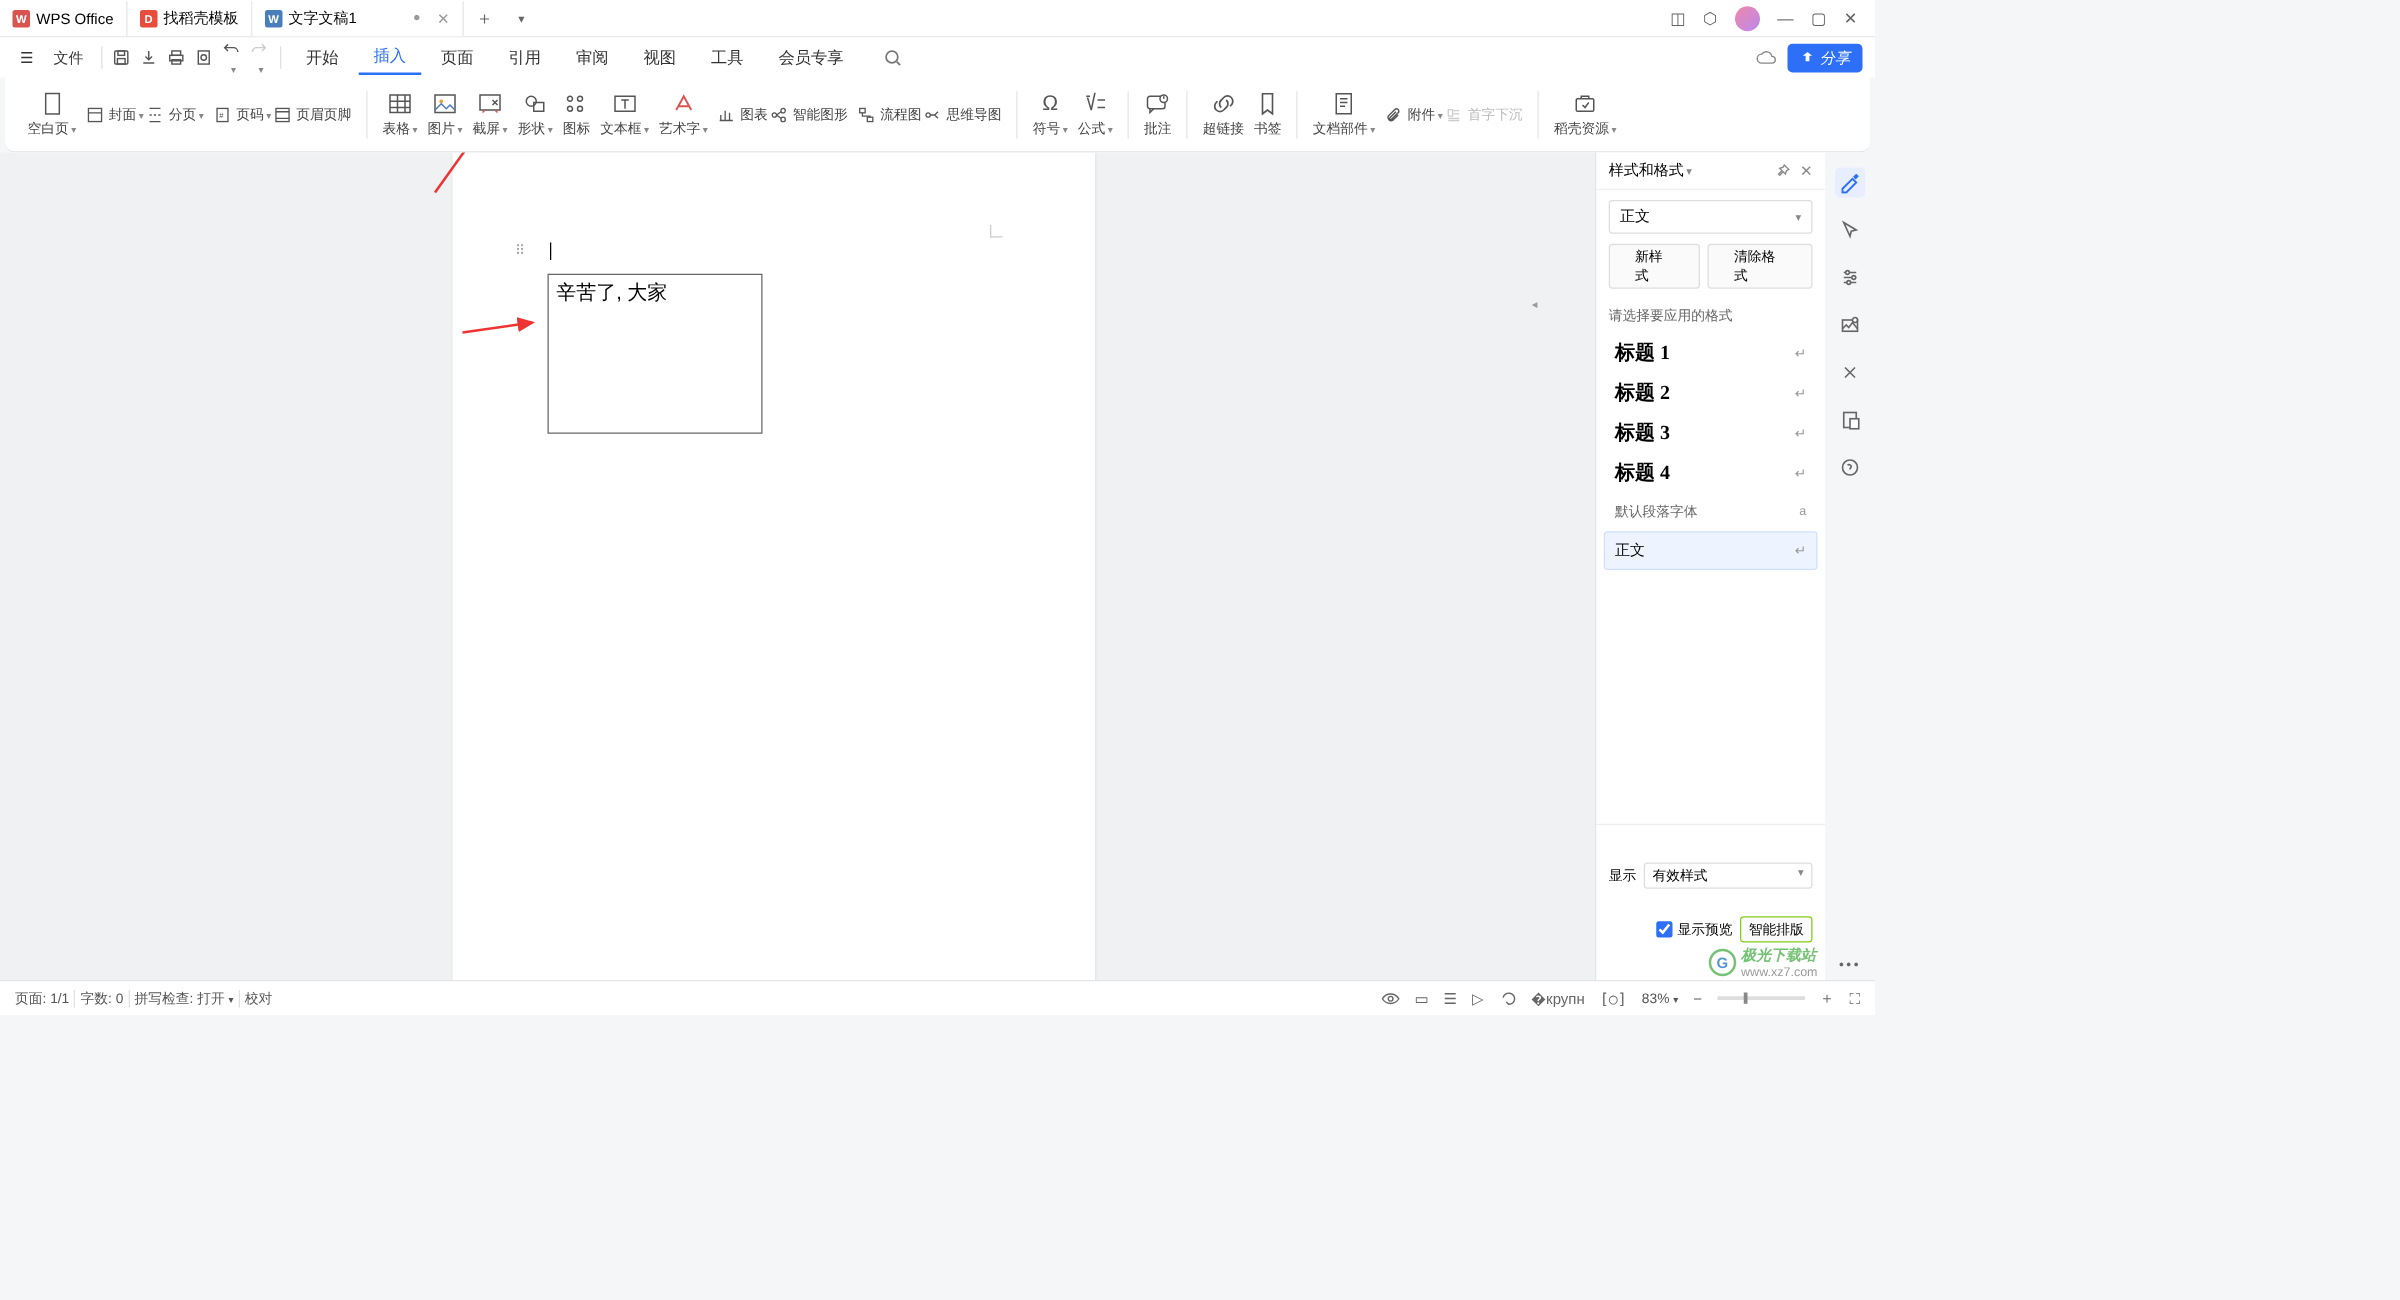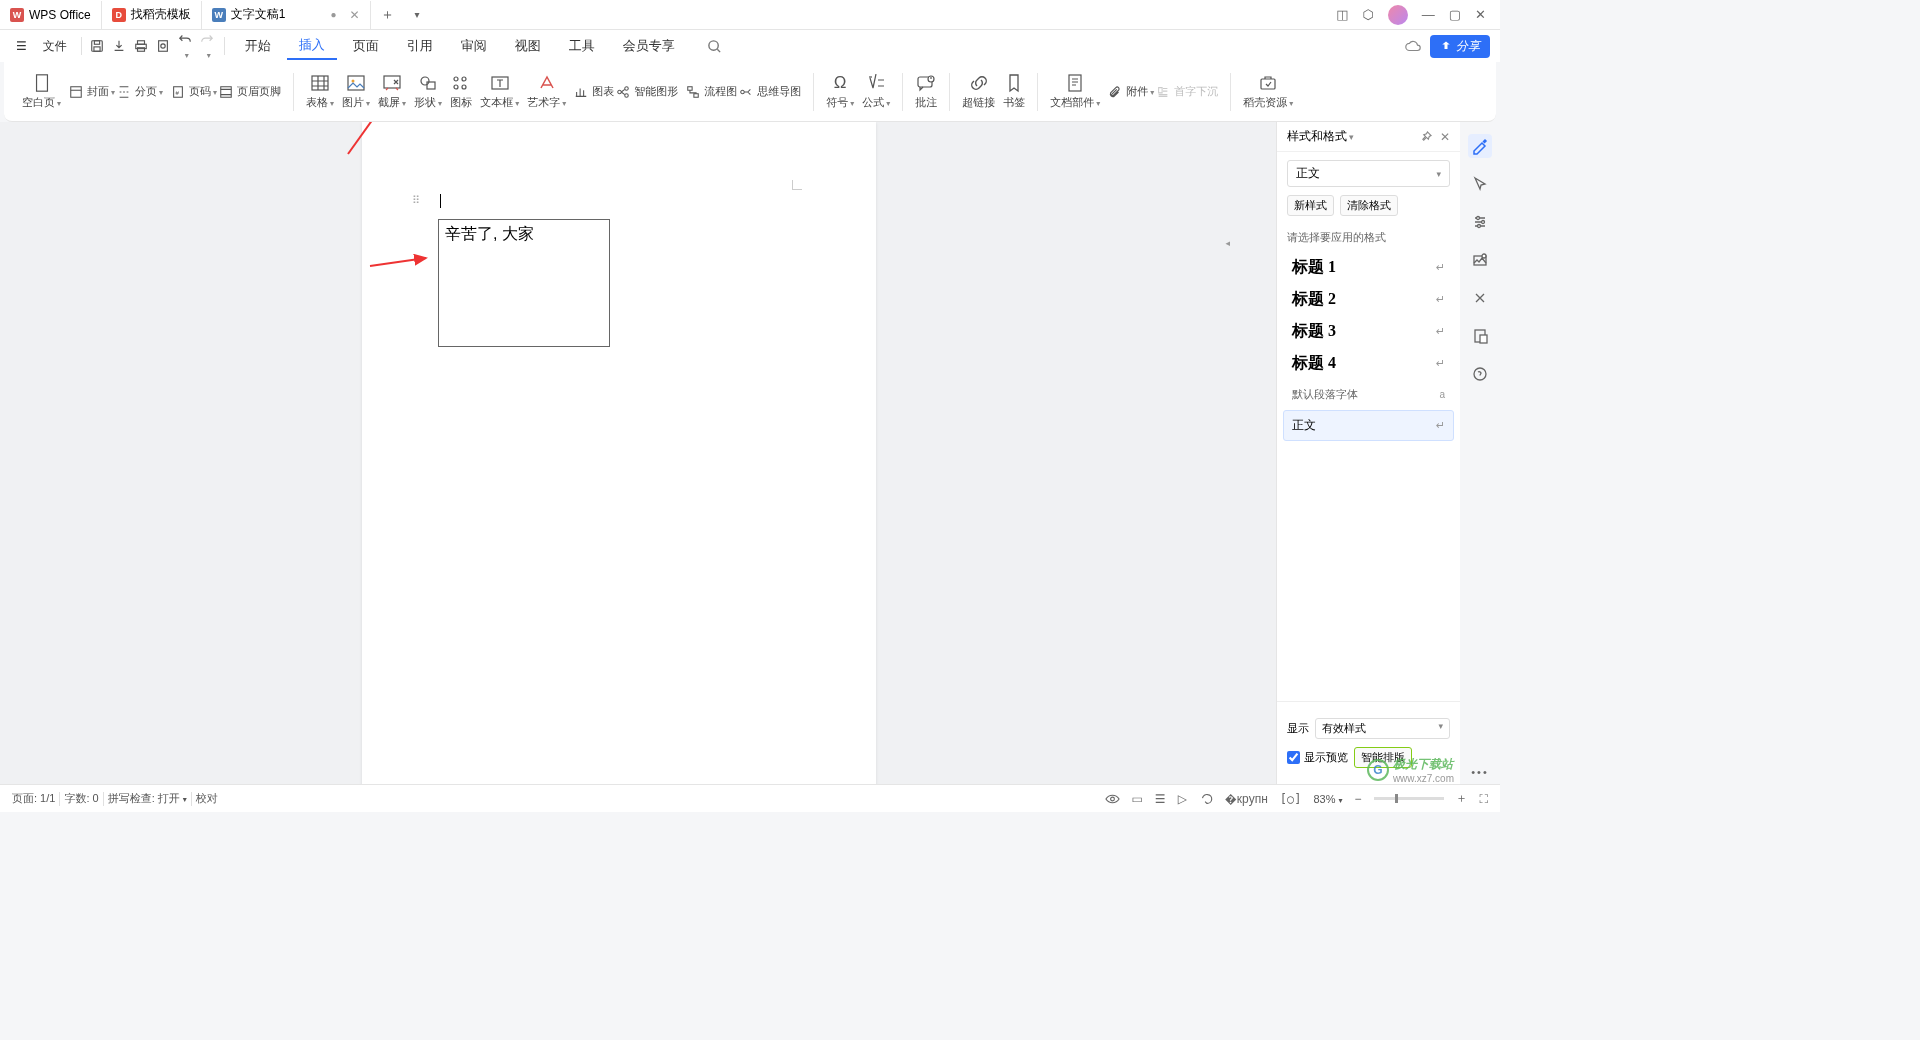--- a/index.html
+++ b/index.html
@@ -60,33 +60,33 @@
 .arrow svg { overflow: visible; }
 
 
 .side-panel { position: absolute; top: 122px; right: 40px; bottom: 28px; width: 184px; background: #fff; border-left: 1px solid #e5e5e5; display: flex; flex-direction: column; }
 .panel-head { display: flex; align-items: center; padding: 6px 10px; font-size: 12px; border-bottom: 1px solid #f0f0f0; }
 .panel-head .pin { margin-left: auto; color: #888; font-size: 11px; }
 .panel-head .close { margin-left: 8px; color: #888; font-size: 12px; }
 .style-select { margin: 8px 10px; }
 .style-select .sel { border: 1px solid #ddd; border-radius: 3px; padding: 4px 8px; font-size: 12px; display: flex; align-items: center; }
 .style-buttons { display: flex; gap: 6px; padding: 0 10px 8px; }
-.style-buttons span { border: 1px solid #ddd; border-radius: 3px; padding: 2px 6px; font-size: 11px; background: #fafafa; }
+.style-buttons span { border: 1px solid #ddd; border-radius: 3px; padding: 2px 20px; font-size: 11px; background: #fafafa; }
 .panel-hint { font-size: 11px; color: #666; padding: 6px 10px; }
 .style-list { padding: 0 6px; }
 .style-item { display: flex; align-items: center; padding: 4px 8px; border: 1px solid transparent; border-radius: 3px; margin: 1px 0; }
 .style-item.tight { padding: 6px 8px; }
 .style-item.selected { background: #eef4ff; border-color: #cfe0ff; }
 .style-item .nm { font-size: 16px; font-weight: bold; font-family: SimSun, serif; }
 .style-item .ret { margin-left: auto; color: #999; font-size: 11px; }
 .style-item.small .nm { font-size: 12px; font-weight: normal; }
 .style-item.default .nm { font-size: 11px; font-weight: normal; color: #666; }
 .style-item.default .ret { font-size: 10px; }
 .panel-footer { margin-top: auto; border-top: 1px solid #eee; padding: 8px 10px; font-size: 11px; }
-.panel-footer .row { display: flex; align-items: center; gap: 6px; margin: 8px 0; }
+.panel-footer .row { display: flex; align-items: center; gap: 6px; margin: 22px 0; }
 .panel-footer select, .panel-footer .fsel { border: 1px solid #ddd; border-radius: 3px; padding: 2px 6px; font-size: 11px; flex: 1; display: flex; }
 .panel-footer input[type=checkbox] { accent-color: #2d6ff7; }
 .smart-btn { border: 1px solid #84cc16; border-radius: 3px; padding: 2px 6px; font-size: 11px; background: #fafafa; }
 
 
 .right-rail { position: absolute; right: 0; top: 122px; bottom: 28px; width: 40px; background: #f5f6f8; display: flex; flex-direction: column; align-items: center; gap: 14px; padding-top: 12px; }
 .right-rail .rbtn { width: 24px; height: 24px; display: flex; align-items: center; justify-content: center; color: #666; }
 .right-rail .rbtn.active { background: #e6eeff; border-radius: 4px; color: #2d6ff7; }
 .right-rail .sp { flex: 1; }
 .right-rail .dots { letter-spacing: 2px; font-size: 11px; }
@@ -514,21 +514,21 @@
       </div>
   </div>
   <div class="panel-footer">
     <div class="row">
       <span>显示</span>
       <div class="fsel">
         <span>有效样式</span>
         <span style="margin-left:auto;font-size:9px;color:#888;">▾</span>
       </div>
     </div>
-    <div class="row" style="justify-content:flex-start;">
+    <div class="row" style="justify-content:flex-end;">
       <label style="display:flex;align-items:center;gap:4px;">
         <input type="checkbox" checked="" style="">
         <span>显示预览</span>
       </label>
       <span class="smart-btn">智能排版</span>
     </div>
   </div>
 </div>
 
 <div class="right-rail">

